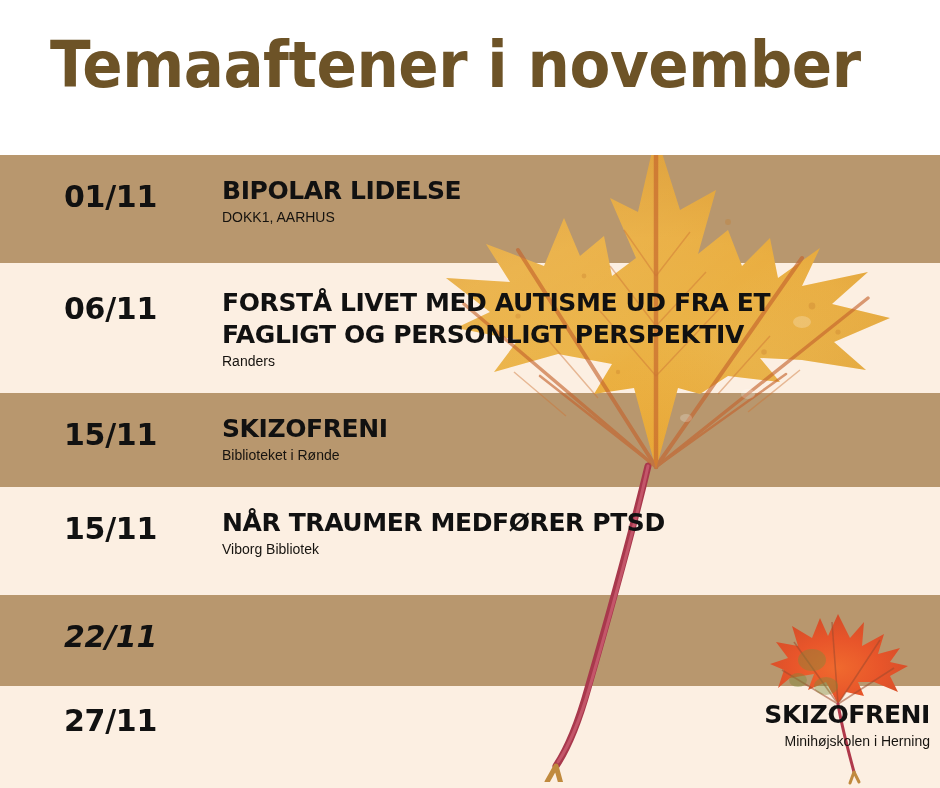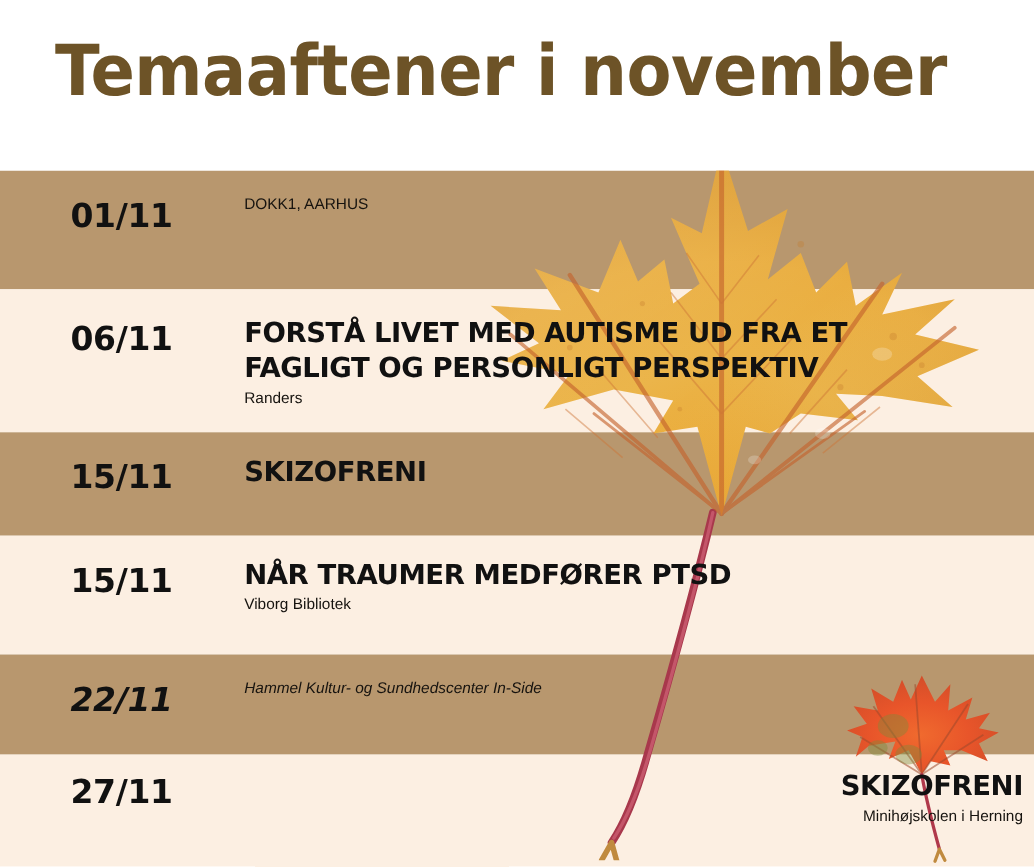--- a/index.html
+++ b/index.html
@@ -258,48 +258,49 @@
   </div>
 
   <div class="header">
     <div class="poster-title">Temaaftener i november</div>
   </div>
 
   <div class="rows">
       <div class="row" style="top: 155px; height: 108px;">
         <div class="row-date" style="top: 24px;">01/11</div>
         <div class="row-body" style="top: 20px;">
+          <div class="row-title">BIPOLAR LIDELSE</div>
           <div class="row-venue">DOKK1, AARHUS</div>
         </div>
       </div>
       <div class="row" style="top: 263px; height: 130px;">
         <div class="row-date" style="top: 28px; text-align: center;">06/11</div>
         <div class="row-body" style="top: 24px;">
           <div class="row-title">FORSTÅ LIVET MED AUTISME UD FRA ET
 FAGLIGT OG PERSONLIGT PERSPEKTIV</div>
           <div class="row-venue">Randers</div>
         </div>
       </div>
       <div class="row" style="top: 393px; height: 94px;">
         <div class="row-date" style="top: 24px;">15/11</div>
         <div class="row-body" style="top: 20px;">
           <div class="row-title">SKIZOFRENI</div>
+          <div class="row-venue">Biblioteket i Rønde</div>
         </div>
       </div>
       <div class="row" style="top: 487px; height: 108px;">
         <div class="row-date" style="top: 24px;">15/11</div>
         <div class="row-body" style="top: 20px;">
           <div class="row-title">NÅR TRAUMER MEDFØRER PTSD</div>
           <div class="row-venue">Viborg Bibliotek</div>
         </div>
       </div>
       <div class="row" style="top: 595px; height: 97px; font-style: italic;">
         <div class="row-date" style="top: 24px;">22/11</div>
         <div class="row-body" style="top: 20px;">
-          <div class="row-venue">Hammel Kultur- og Sundhedscenter In-Side</div>
         </div>
       </div>
       <div class="row" style="top: 679px; height: 77px; text-align: right;">
         <div class="row-date" style="top: 24px;">27/11</div>
         <div class="row-body" style="top: 20px;">
           <div class="row-title">SKIZOFRENI</div>
           <div class="row-venue">Minihøjskolen i Herning</div>
         </div>
       </div>
     </div>

